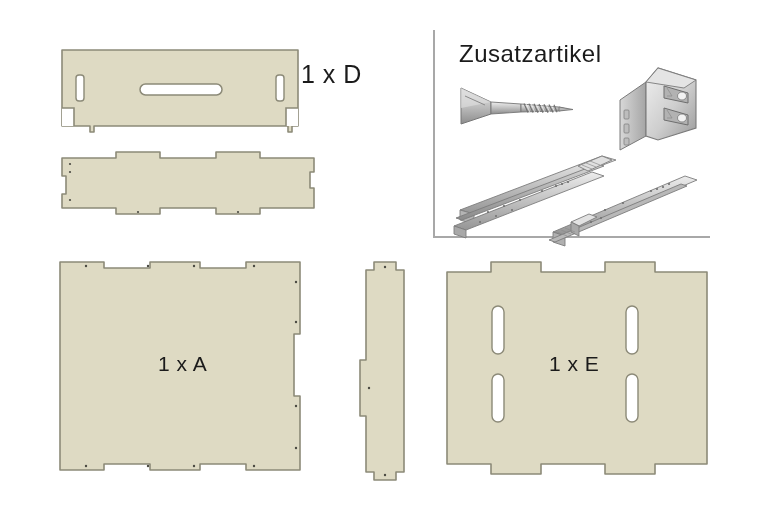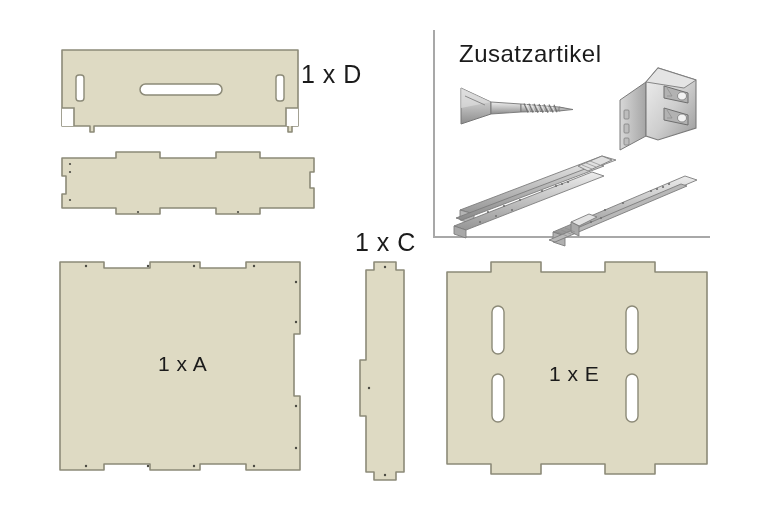--- a/index.html
+++ b/index.html
@@ -75,21 +75,20 @@
              L100,58 L100,64 L56,64 L56,58
              L2,58
              L2,44 L6,44 L6,26 L2,26 Z" fill="#dedac3" stroke="#8c8a78" stroke-width="1.6" stroke-linejoin="round"></path>
     <circle cx="10" cy="14" r="1.1" fill="#4a4a42"></circle>
     <circle cx="10" cy="22" r="1.1" fill="#4a4a42"></circle>
     <circle cx="10" cy="50" r="1.1" fill="#4a4a42"></circle>
     <circle cx="78" cy="62" r="1.1" fill="#4a4a42"></circle>
     <circle cx="178" cy="62" r="1.1" fill="#4a4a42"></circle>
   </svg>
 
-  <div class="lbl panel-label" style="left:355px;top:228px;">1 x C</div>
   <svg class="board" width="62" height="222" viewBox="0 0 62 222" style="position:absolute;left:352px;top:260px;">
     <path d="M14,10
              L22,10 L22,2 L44,2 L44,10
              L52,10
              L52,212
              L44,212 L44,220 L22,220 L22,212
              L14,212
              L14,156 L8,156 L8,100 L14,100 Z" fill="#dedac3" stroke="#8c8a78" stroke-width="1.6" stroke-linejoin="round"></path>
     <circle cx="33" cy="7" r="1.2" fill="#4a4a42"></circle>
     <circle cx="33" cy="215" r="1.2" fill="#4a4a42"></circle>
@@ -128,21 +127,21 @@
              L262,14
              L262,206
              L210,206 L210,216 L160,216 L160,206
              L96,206 L96,216 L46,216 L46,206
              L2,206 Z" fill="#dedac3" stroke="#8c8a78" stroke-width="1.6" stroke-linejoin="round"></path>
     <rect x="47" y="48" width="12" height="48" rx="6" ry="6" fill="#ffffff" stroke="#8c8a78" stroke-width="1.4"></rect>
     <rect x="47" y="116" width="12" height="48" rx="6" ry="6" fill="#ffffff" stroke="#8c8a78" stroke-width="1.4"></rect>
     <rect x="181" y="48" width="12" height="48" rx="6" ry="6" fill="#ffffff" stroke="#8c8a78" stroke-width="1.4"></rect>
     <rect x="181" y="116" width="12" height="48" rx="6" ry="6" fill="#ffffff" stroke="#8c8a78" stroke-width="1.4"></rect>
   </svg>
-  <div class="lbl panel-label-inner" style="left:549px;top:352px;margin-top:10px;">1 x E</div>
+  <div class="lbl panel-label-inner" style="left:549px;top:352px;">1 x E</div>
 
   <div class="extras-box"></div>
   <div class="lbl box-title" style="left:459px;top:40px;">Zusatzartikel</div>
 
   <svg width="130" height="60" viewBox="0 0 130 60" style="position:absolute;left:455px;top:80px;">
     <defs>
       <linearGradient id="mg1" x1="0" y1="0" x2="0" y2="1">
         <stop offset="0%" stop-color="#ededed"></stop>
         <stop offset="45%" stop-color="#c4c4c4"></stop>
         <stop offset="100%" stop-color="#8d8d8d"></stop>

